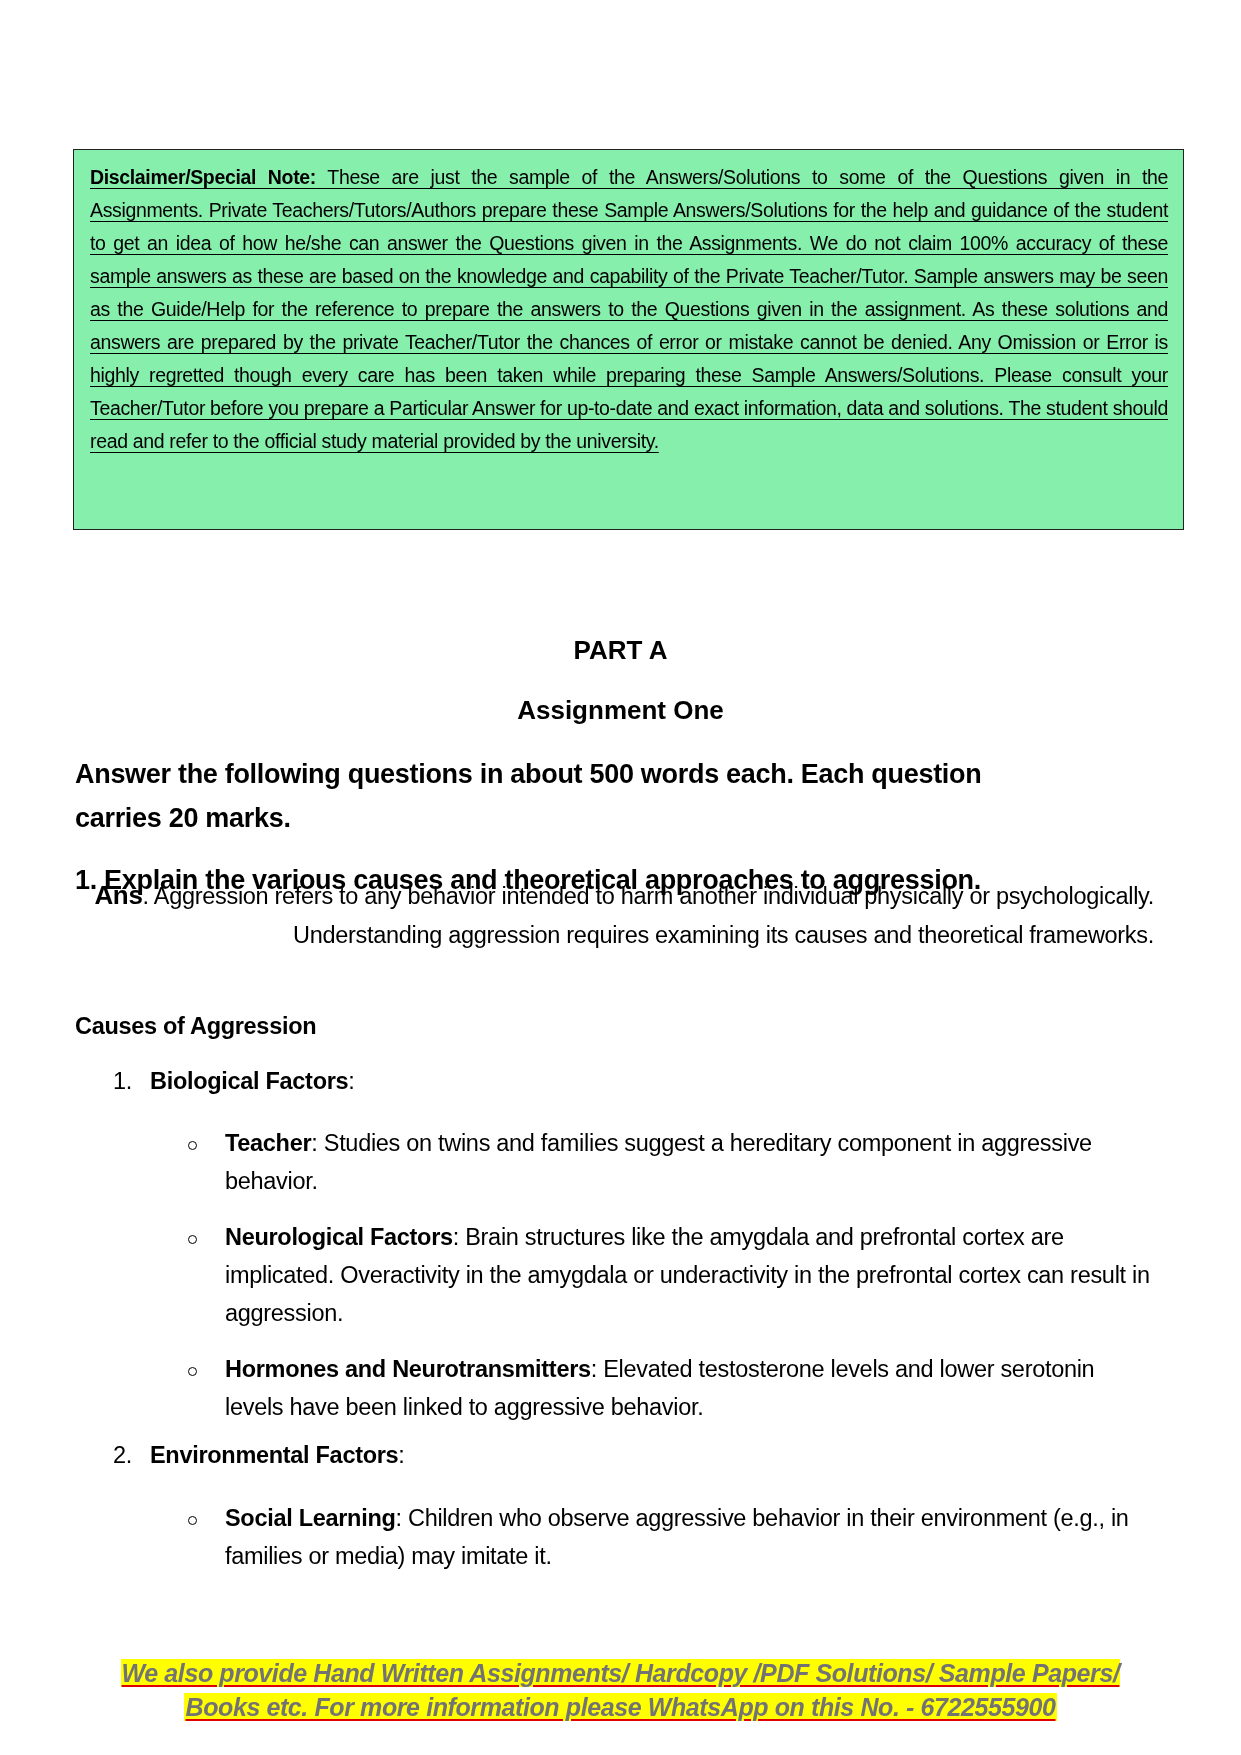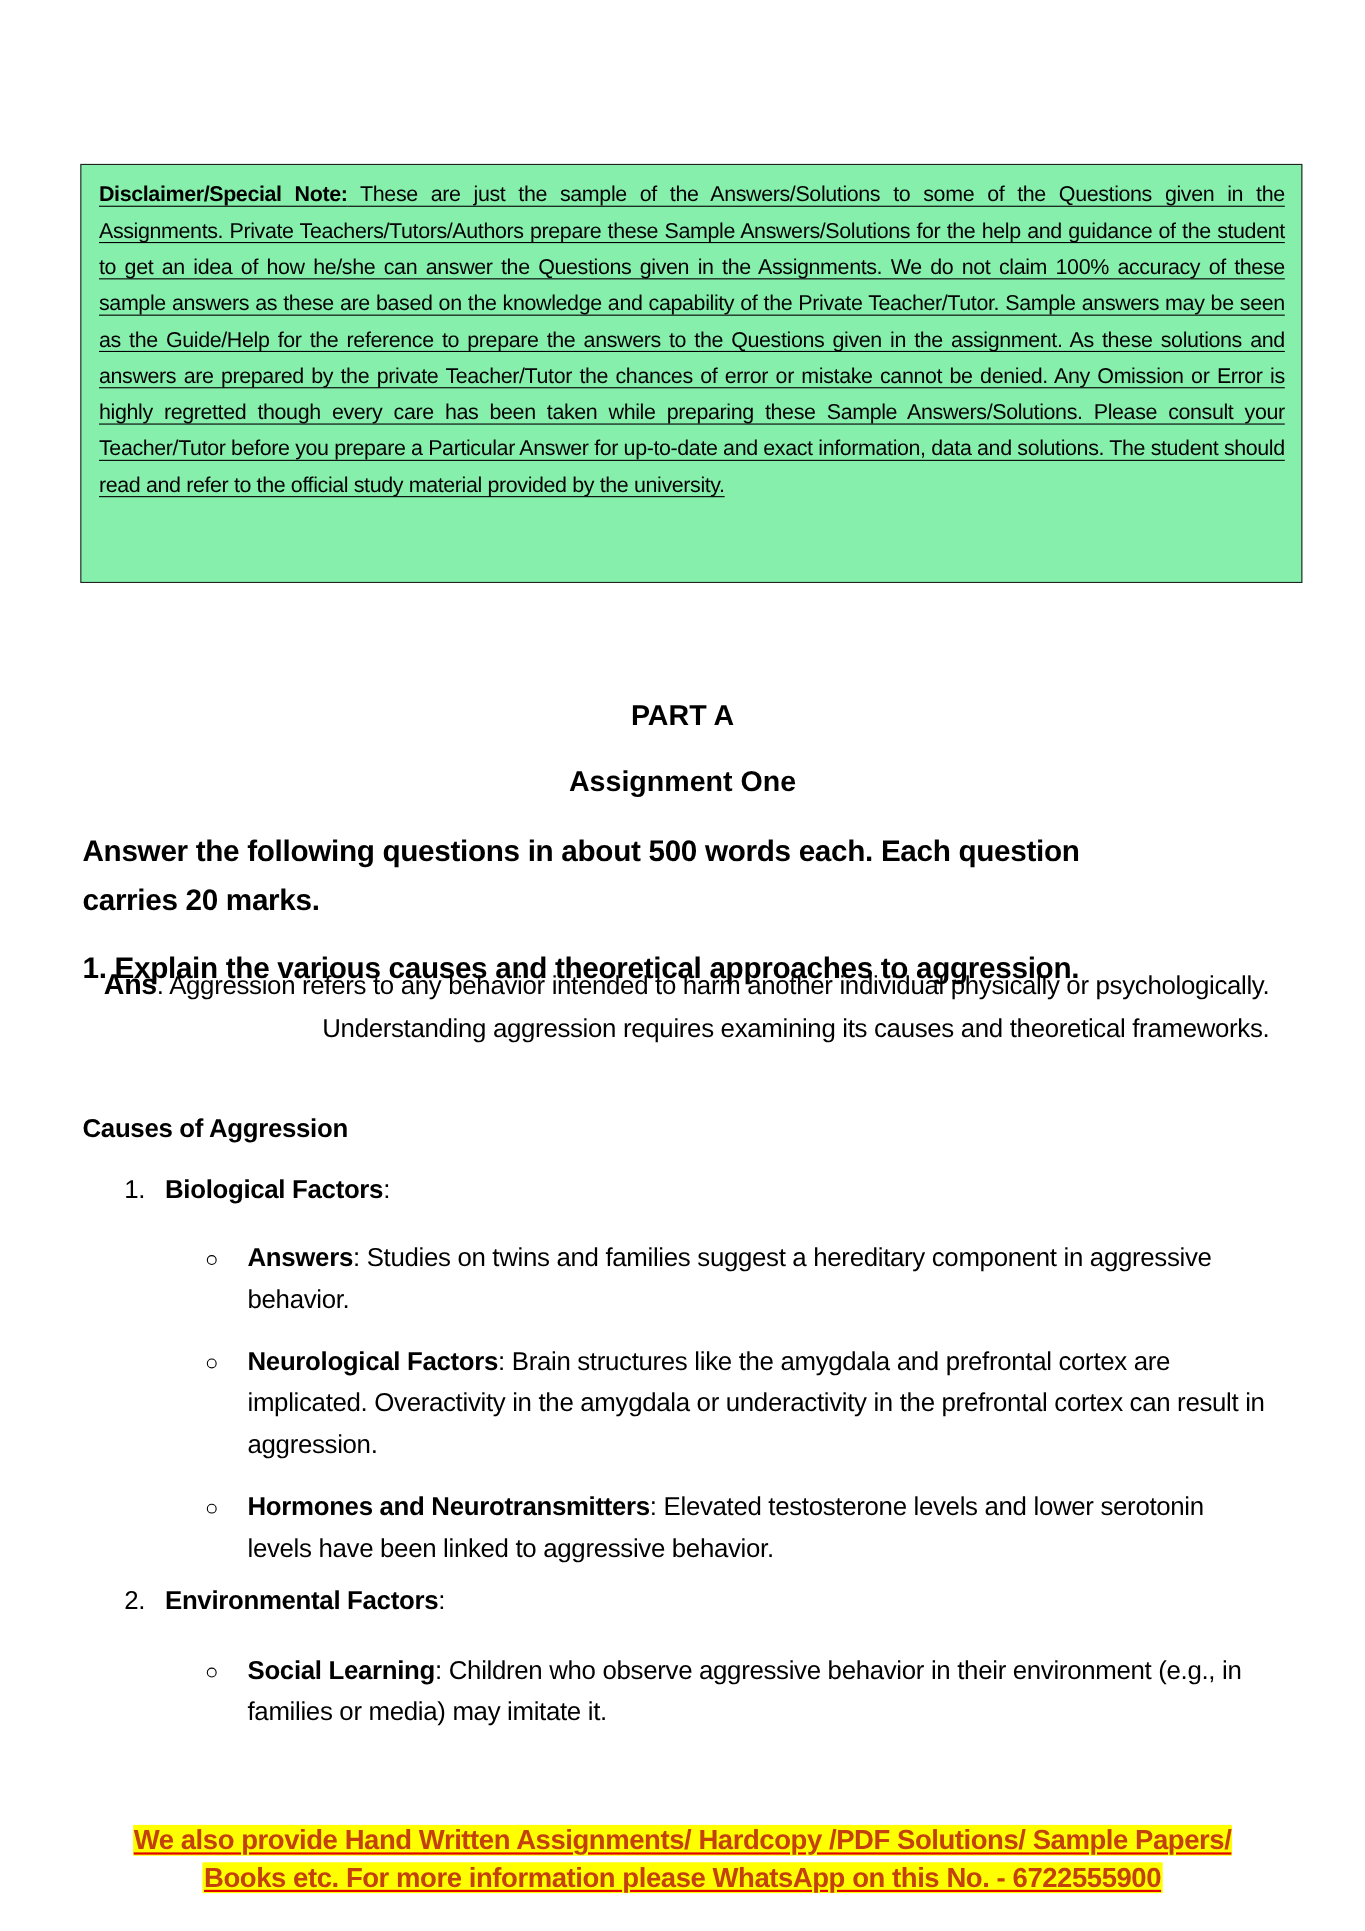--- a/index.html
+++ b/index.html
@@ -46,21 +46,21 @@
     .sub-item { position: absolute; left: 188px; font-size: 23.5px; line-height: 38px; letter-spacing: -0.3px; }
     .sub-item .bullet {
       position: absolute; left: 0; top: 17px; width: 9px; height: 9px;
       border: 1px solid #000; border-radius: 50%; box-sizing: border-box;
     }
     .sub-item .txt { position: absolute; left: 37px; width: 925px; }
     .sub-item .txt b { font-weight: bold; }
 
     .footer {
       position: absolute; left: 0; width: 1241px; top: 1656px; text-align: center;
-      font-weight: bold; color: #c2410c; font-size: 25px; line-height: 34px;
+      font-style: italic; font-weight: bold; color: #737373; font-size: 25px; line-height: 34px;
       letter-spacing: -0.4px;
     }
     .footer span.line {
       background: #ffff00; text-decoration: underline; text-decoration-color: #e00000;
       text-decoration-thickness: 2px; text-underline-offset: 3px; padding: 0 1px;
     }
   </style>
 </head>
 <body>
 
@@ -78,21 +78,21 @@
 
 <div class="section-title" style="top:1013px;">Causes of Aggression</div>
 
 <div class="num-item" style="top:1068px;">
   <span class="num">1.</span>
   <span class="lbl"><b>Biological Factors</b><span>:</span></span>
 </div>
 
 <div class="sub-item" style="top:1124px;">
   <span class="bullet"></span>
-  <div class="txt"><b>Answers</b><span>: Studies on twins and families suggest a hereditary component in aggressive behavior.</span></div>
+  <div class="txt"><b>Teacher</b><span>: Studies on twins and families suggest a hereditary component in aggressive behavior.</span></div>
 </div>
 
 <div class="sub-item" style="top:1218px;">
   <span class="bullet"></span>
   <div class="txt"><b>Neurological Factors</b><span>: Brain structures like the amygdala and prefrontal cortex are implicated. Overactivity in the amygdala or underactivity in the prefrontal cortex can result in aggression.</span></div>
 </div>
 
 <div class="sub-item" style="top:1350px;">
   <span class="bullet"></span>
   <div class="txt"><b>Hormones and Neurotransmitters</b><span>: Elevated testosterone levels and lower serotonin levels have been linked to aggressive behavior.</span></div>

